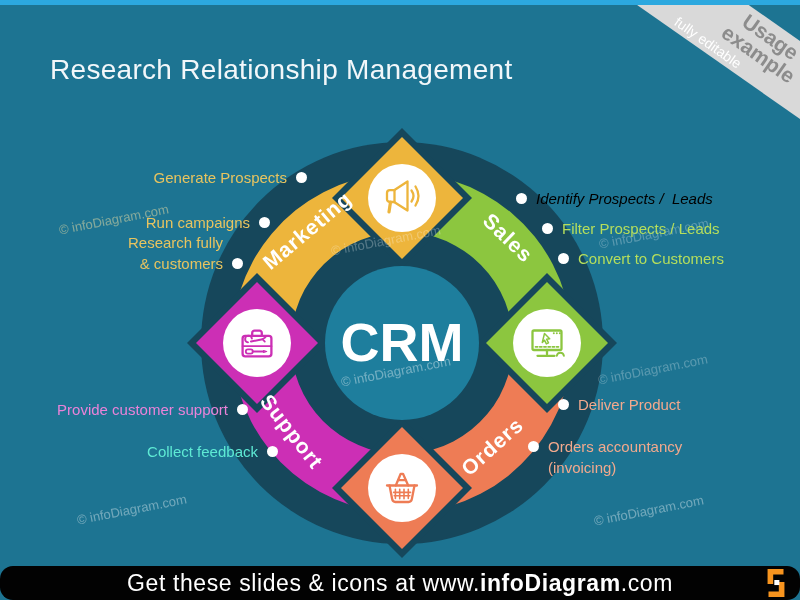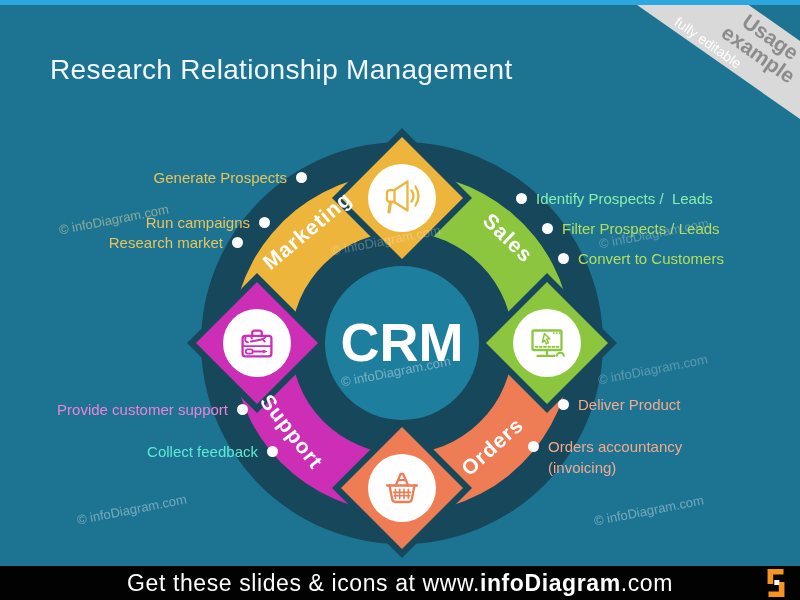--- a/index.html
+++ b/index.html
@@ -21,21 +21,21 @@
   .wm.bright{color:rgba(255,255,255,0.38);}
   .item{position:absolute;display:flex;align-items:center;gap:9px;font-size:15px;line-height:21px;z-index:5;}
   .item span{white-space:pre;}
   .dot{width:11px;height:11px;border-radius:50%;background:#fff;flex:0 0 auto;}
   .item.align-end{align-items:flex-end;}   .item.align-end .dot{margin-bottom:5px;}
   .item.align-start{align-items:flex-start;} .item.align-start .dot{margin-top:5px;}
   .lines{display:flex;flex-direction:column;}
   .lines.right{text-align:right;}
   .footer{position:absolute;left:0;bottom:0;width:800px;height:34px;background:#020202;
           display:flex;align-items:center;justify-content:center;color:#fff;font-size:23px;
-          letter-spacing:.6px;white-space:pre;z-index:10;}
+          letter-spacing:.6px;white-space:pre;z-index:10;border-radius:13px;}
   .footer b{font-weight:bold;}
   .logo{position:absolute;right:8px;bottom:2px;z-index:11;}
   #m1{top:167px;right:493px;} #m2{top:212px;right:530px;} #m3{top:232px;right:557px;}
   #s1{top:188px;left:516px;}  #s2{top:218px;left:542px;}  #s3{top:248px;left:558px;}
   #o1{top:394px;left:558px;}  #o2{top:436px;left:528px;}
   #p1{top:399px;right:552px;} #p2{top:441px;right:522px;}
 </style>
 </head>
 <body>
 
@@ -128,26 +128,27 @@
   <div class="item" id="m1" style="color: rgb(232, 196, 95);">
     <span>Generate Prospects</span>
     <span class="dot"></span>
   </div>
   <div class="item" id="m2" style="color: rgb(232, 196, 95);">
     <span>Run campaigns</span>
     <span class="dot"></span>
   </div>
   <div class="item align-end" id="m3" style="color: rgb(232, 196, 95);">
     <span class="lines right">
-      <span>Research market</span>
+      <span>Research fully</span>
+      <span>&amp; customers</span>
     </span>
     <span class="dot"></span>
   </div>
 
-  <div class="item" id="s1" style="color: #86efac;">
+  <div class="item" id="s1" style="color: #000000; font-style: italic;">
     <span class="dot"></span>
     <span>Identify Prospects /  Leads</span>
   </div>
   <div class="item" id="s3" style="color: rgb(181, 222, 92);">
     <span class="dot"></span>
     <span>Convert to Customers</span>
   </div>
   <div class="item" id="s2" style="color: rgb(181, 222, 92);">
     <span class="dot"></span>
     <span>Filter Prospects / Leads</span>

